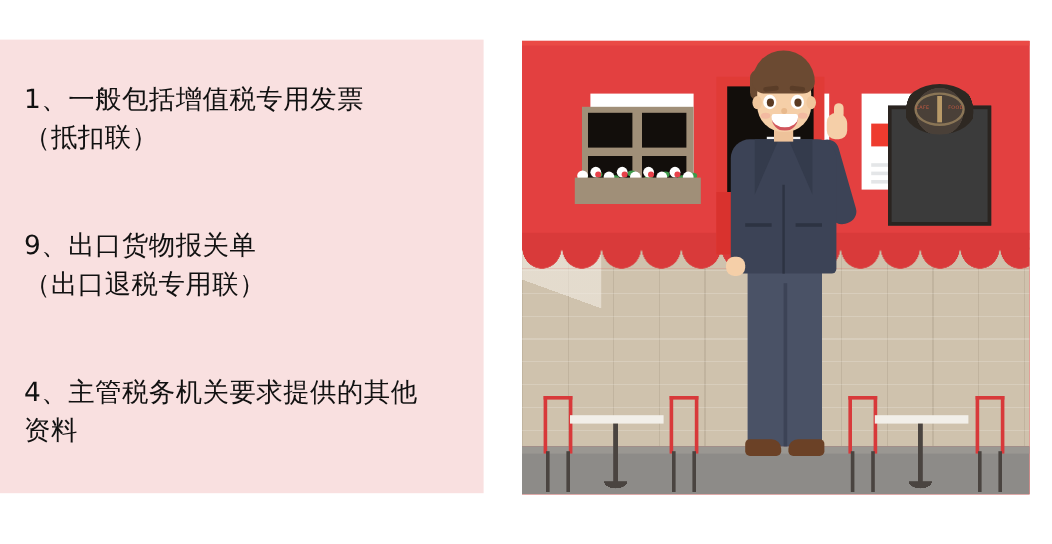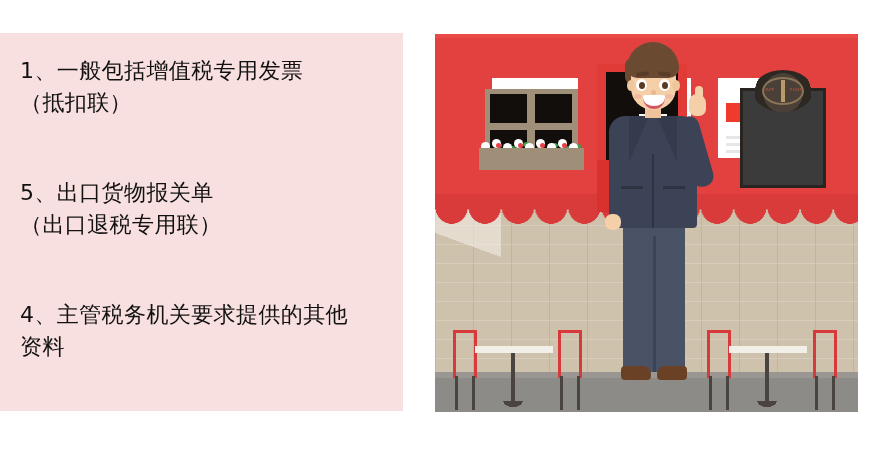--- a/index.html
+++ b/index.html
@@ -9,21 +9,21 @@
   
   #text-panel{
     position:absolute;left:0;top:33px;width:403px;height:378px;
     background:#f9e0e0;box-sizing:border-box;
     padding:22px 18px 0 20px;
   }
   .para{
     color:#111111;font-size:22px;line-height:32px;
     letter-spacing:0.4px;white-space:pre-line;
   }
-  .para.p1{margin:0 0 0 0;}
+  .para.p1{margin:13px 0 0 0;}
   .para.p2{margin:58px 0 0 0;}
   .para.p3{margin:58px 0 0 0;}
 
   
   #illustration{
     position:absolute;left:435px;top:34px;width:423px;height:378px;
     overflow:hidden;background:#e04040;
   }
   
   #facade-red{position:absolute;left:0;top:0;width:100%;height:166px;background:#e34040;}
@@ -150,21 +150,21 @@
   #m-leg-split{position:absolute;left:50px;top:200px;width:3px;height:136px;background:#3c4356;}
   #m-shoe-l{position:absolute;left:18px;top:330px;width:30px;height:14px;background:#6b4126;border-radius:4px 8px 4px 4px;}
   #m-shoe-r{position:absolute;left:54px;top:330px;width:30px;height:14px;background:#6b4126;border-radius:8px 4px 4px 4px;}
 </style>
 </head>
 <body>
 
 <div id="text-panel">
   <p class="para p1">1、一般包括增值税专用发票
 （抵扣联）</p>
-  <p class="para p2">5、出口货物报关单
+  <p class="para p2">9、出口货物报关单
 （出口退税专用联）</p>
   <p class="para p3">4、主管税务机关要求提供的其他
 资料</p>
 </div>
 
 <div id="illustration">
 
   <div id="facade-red"></div>
   <div id="facade-red-shade"></div>
 

